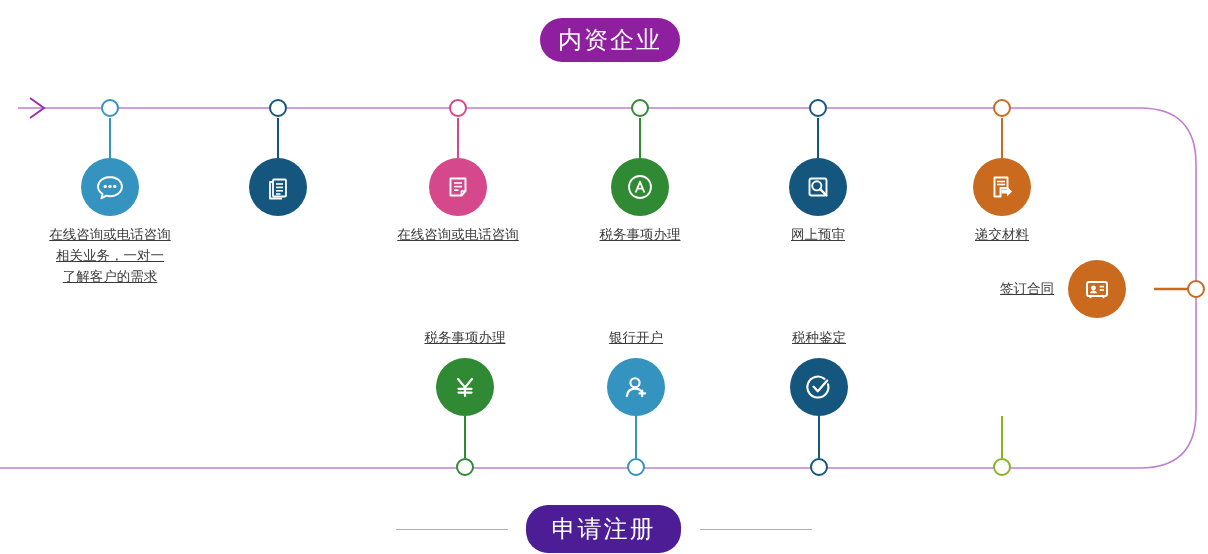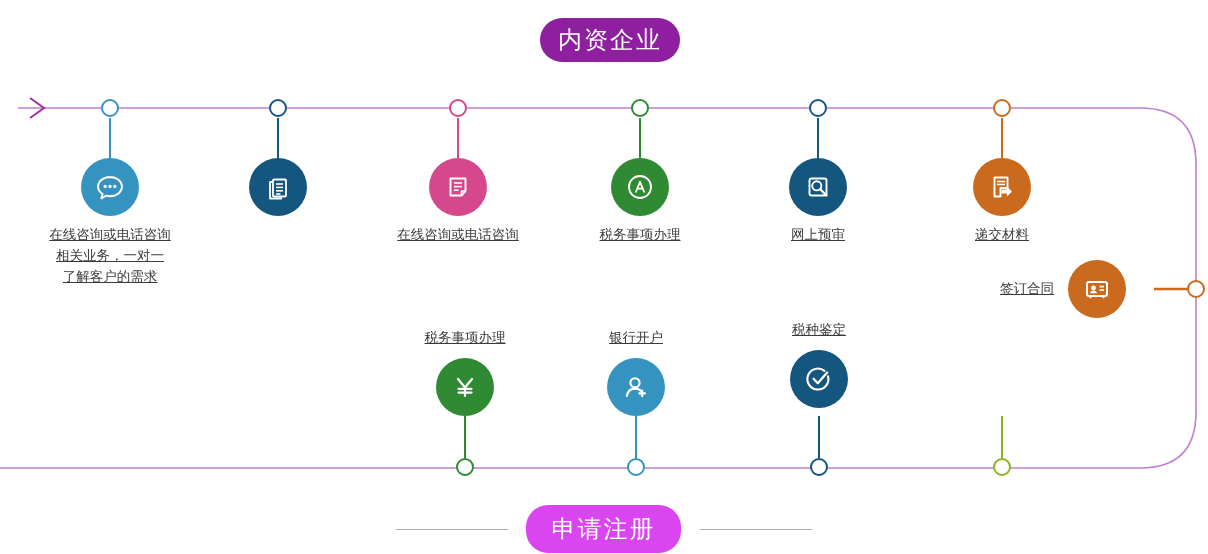--- a/index.html
+++ b/index.html
@@ -255,28 +255,28 @@
     <div class="disc" style="background:#3593c0;">
       <svg width="32" height="32" viewBox="0 0 32 32">
         <circle cx="15" cy="11.8" r="4.6" fill="none" stroke="#ffffff" stroke-width="2.1"></circle>
         <path d="M6.8 25 C7.6 19.9 10.8 17.6 15 17.6 C17.6 17.6 19.8 18.5 21.2 20.2" fill="none" stroke="#ffffff" stroke-width="2.1" stroke-linecap="round"></path>
         <line x1="22.2" y1="19.6" x2="22.2" y2="25.2" stroke="#ffffff" stroke-width="2.1" stroke-linecap="round"></line>
         <line x1="19.4" y1="22.4" x2="25" y2="22.4" stroke="#ffffff" stroke-width="2.1" stroke-linecap="round"></line>
       </svg>
     </div>
   </div>
 
-  <div class="node above" style="left:729px; top:320px;">
+  <div class="node above" style="left:729px; top:328px;">
     <div class="caption">税种鉴定</div>
     <div class="disc" style="background:#15567f;">
       <svg width="32" height="32" viewBox="0 0 32 32">
         <path d="M25 13.2 A10.5 10.5 0 1 1 21.5 7.9" fill="none" stroke="#ffffff" stroke-width="2.1" stroke-linecap="round"></path>
         <path d="M10.6 15.8 L14.8 20.2 L24.2 9.6" fill="none" stroke="#ffffff" stroke-width="2.3" stroke-linecap="round" stroke-linejoin="round"></path>
       </svg>
     </div>
   </div>
 
 
   <div class="rule" id="rule-left"></div>
-  <div class="pill" id="pill-bottom" style="background:#d946ef;">申请注册</div>
+  <div class="pill" id="pill-bottom" style="background:#4c1d95;">申请注册</div>
   <div class="rule" id="rule-right"></div>
 
 </div>
 
 </body></html>

